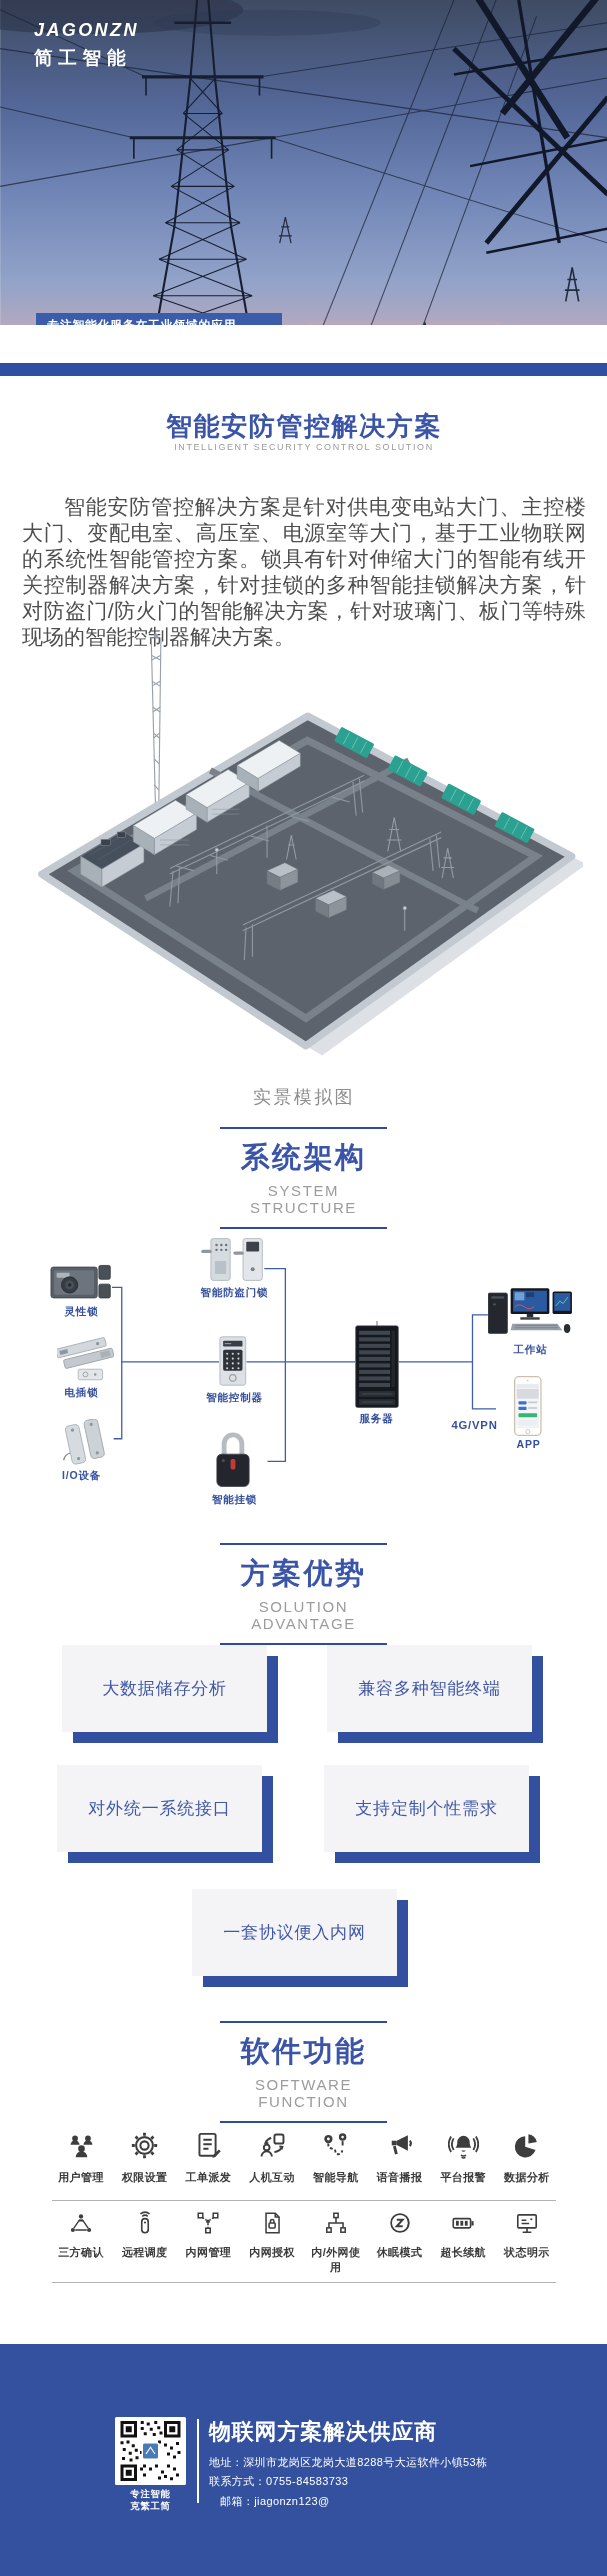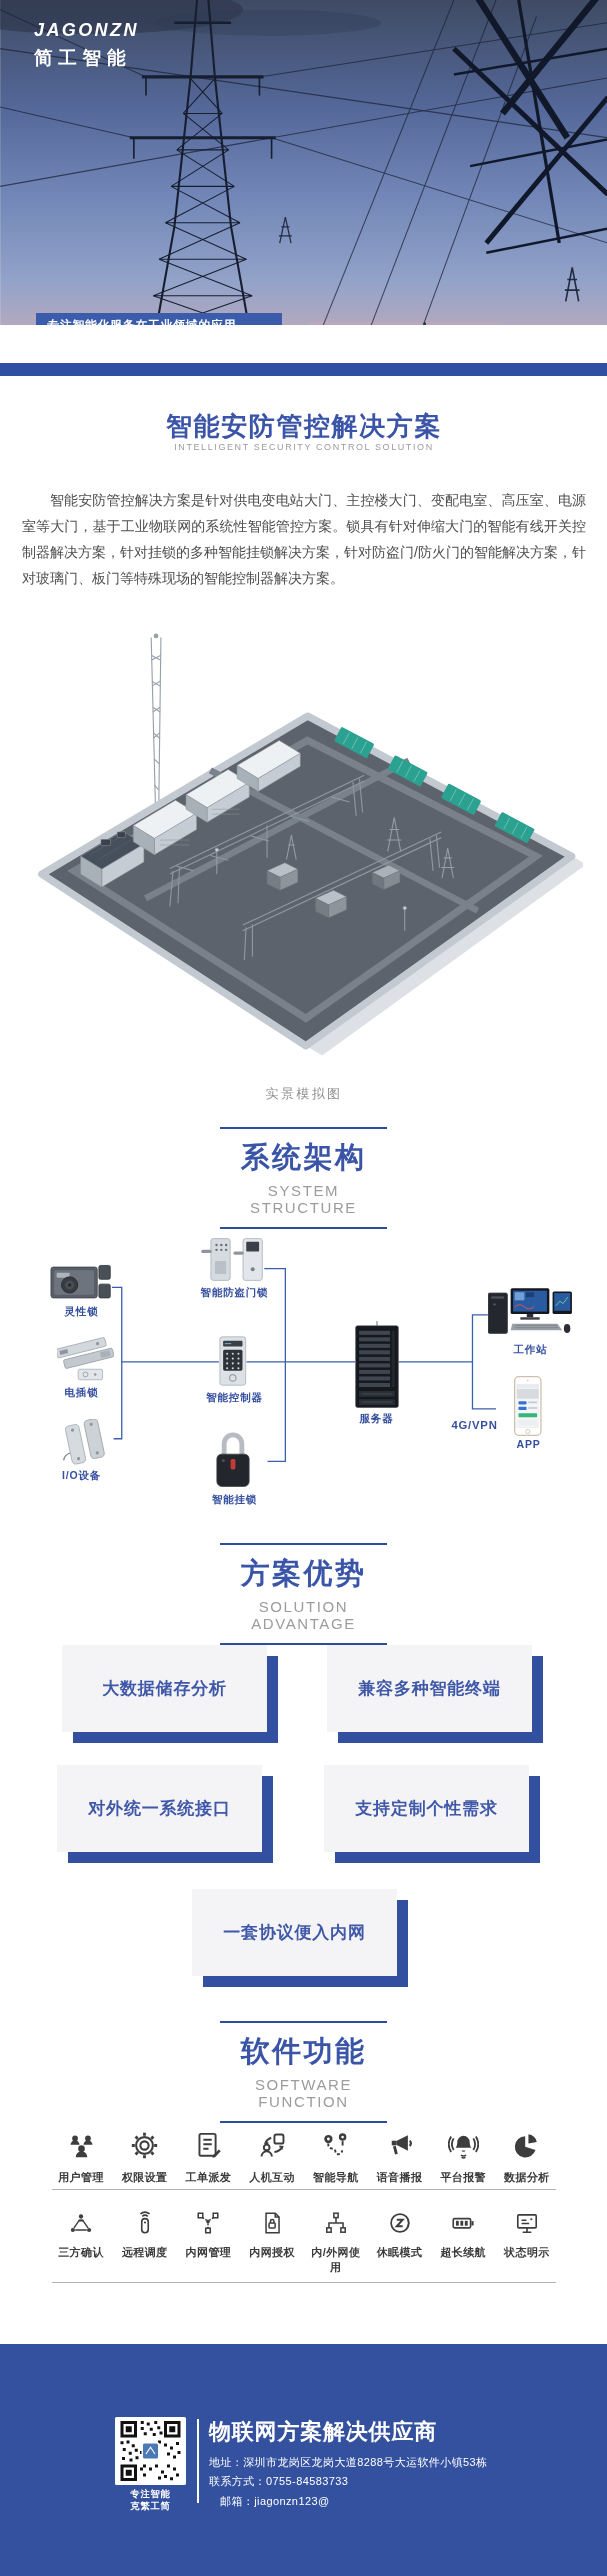--- a/index.html
+++ b/index.html
@@ -16,50 +16,50 @@
                color:#fff;z-index:3;padding:4.9px 0 0 11.3px;box-sizing:border-box;}
   .hero-banner .l1{font-size:11.8px;font-weight:700;letter-spacing:0.8px;}
   .hero-banner .l2{font-size:13px;font-weight:700;letter-spacing:1.2px;margin-top:2.4px;margin-left:37px;}
   .hero-strip{position:absolute;top:363px;left:0;width:608px;height:13px;background:#2f4fa3;}
 
   
   .page-title{position:absolute;top:409px;left:0;width:608px;text-align:center;
               font-size:26px;font-weight:800;color:#3a54a8;letter-spacing:1.6px;}
   .page-sub{position:absolute;top:442px;left:0;width:608px;text-align:center;
             font-size:9px;color:#9b9b9b;letter-spacing:1.6px;}
-  .intro-p{position:absolute;top:473px;left:22px;width:564px;font-size:14px;line-height:26px;
+  .intro-p{position:absolute;top:473px;left:22px;width:564px;font-size:21px;line-height:26px;
            color:#4e4e4e;text-align:justify;text-indent:2em;}
   .illus{position:absolute;top:631px;left:24px;width:559px;height:427px;}
   .illus-caption{position:absolute;top:1085px;left:0;width:608px;text-align:center;
-                 font-size:13px;color:#8f8f8f;letter-spacing:2.4px;}
+                 font-size:18px;color:#8f8f8f;letter-spacing:2.4px;}
 
   
   .sec-head{position:absolute;left:220px;width:167px;text-align:center;
             border-top:2.4px solid #2c4d9e;border-bottom:2.4px solid #2c4d9e;padding-bottom:10.5px;}
   .sec-head .t{font-size:29px;font-weight:800;color:#3a54a8;letter-spacing:2.4px;margin-top:12px;line-height:32px;}
   .sec-head .s{font-size:15px;color:#9c9c9c;letter-spacing:1.6px;margin-top:9px;}
 
   
   .diagram{position:absolute;top:1216px;left:0;width:608px;height:324px;}
   .dev{position:absolute;}
   .dlabel{position:absolute;text-align:center;font-size:10.5px;font-weight:700;color:#35509f;letter-spacing:0.8px;}
 
   
   .adv-box{position:absolute;width:205px;height:87px;}
   .adv-box .shadow{position:absolute;left:10.5px;top:10.5px;width:100%;height:100%;background:#32509f;}
   .adv-box .face{position:absolute;left:0;top:0;width:100%;height:100%;background:#f4f4f6;
                  display:flex;align-items:center;justify-content:center;
-                 font-size:17px;font-weight:700;color:#4058a8;letter-spacing:0.8px;}
+                 font-size:17px;font-weight:400;color:#4058a8;letter-spacing:0.8px;}
 
   
   .icon-row{position:absolute;left:52px;width:504px;display:flex;justify-content:space-between;
             border-bottom:0.8px solid #b3b3b3;}
   .icon-row .cell{width:58px;text-align:center;}
   .icon-row .lb{font-size:11px;color:#3b3b3b;font-weight:600;letter-spacing:0.4px;margin-top:5.7px;}
-  .row1{top:2130px;padding-bottom:4px;align-items:flex-end;}
+  .row1{top:2130px;padding-bottom:15px;align-items:flex-end;}
   .row2{top:2210px;padding-bottom:7.3px;}
 
   
   .footer{position:absolute;top:2344px;left:0;width:608px;height:232px;background:#33519e;color:#fff;}
   .qr-box{position:absolute;left:115px;top:73px;width:71px;height:68px;background:#fff;border-radius:1.6px;
           display:flex;align-items:center;justify-content:center;}
   .qr-caption{position:absolute;left:102px;top:144px;width:97px;text-align:center;
               font-size:9.3px;line-height:12px;font-weight:600;letter-spacing:0.8px;}
   .fdiv{position:absolute;left:197px;top:75px;width:1.6px;height:84px;background:#fff;}
   .f-title{position:absolute;left:209px;top:73px;font-size:22px;font-weight:800;letter-spacing:0.8px;}

